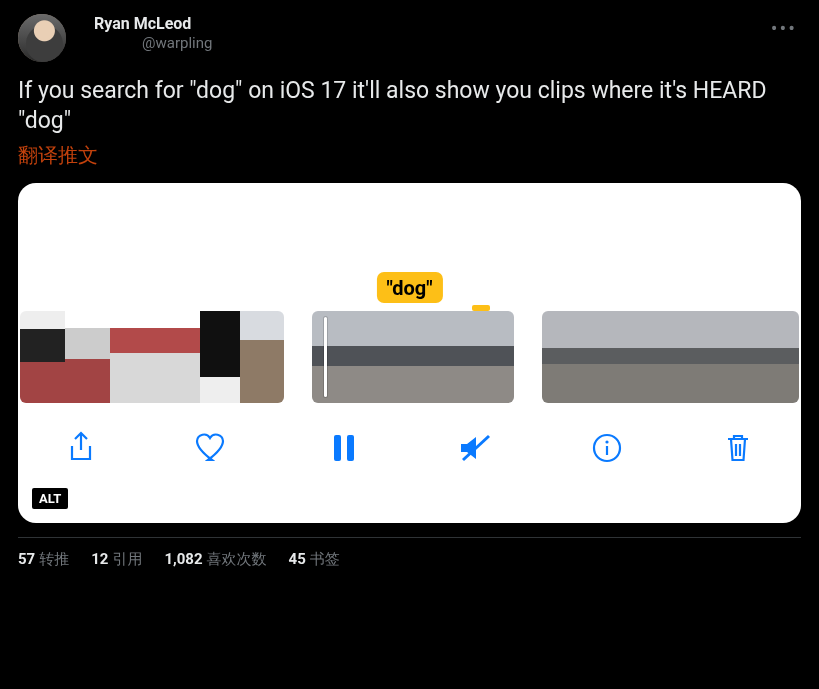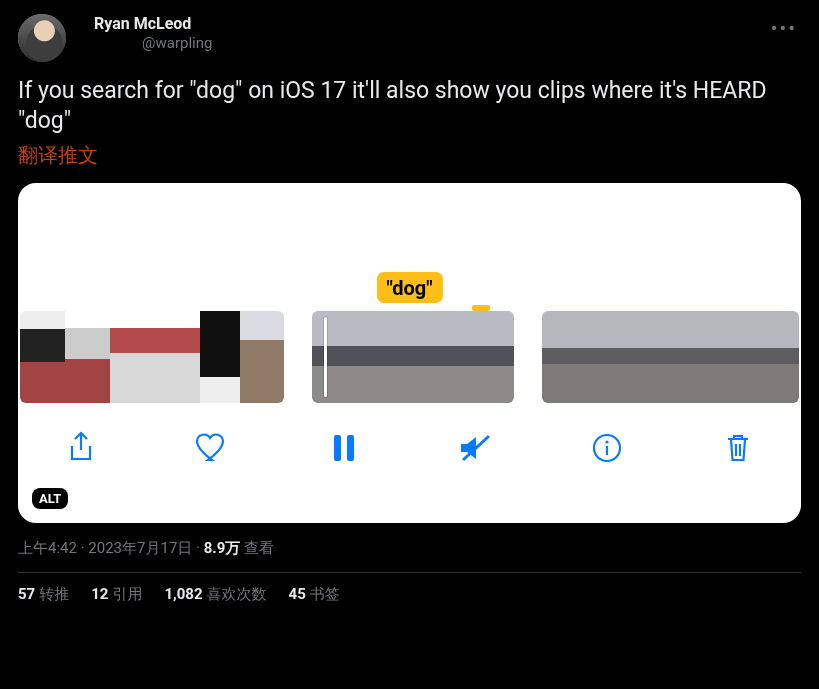--- a/index.html
+++ b/index.html
@@ -157,21 +157,21 @@
   .tb-btn svg { stroke: #0a7aff; fill: none; stroke-width: 2.2; }
   .alt-badge {
     position: absolute;
     left: 14px;
     bottom: 14px;
     background: #000;
     color: #fff;
     font-weight: 700;
     font-size: 13px;
     padding: 3px 7px;
-    border-radius: 8px;
+    border-radius: 2px;
     cursor: pointer;
   }
   .meta-row {
     margin-top: 16px;
     color: #71767b;
     font-size: 15px;
   }
   .meta-row .views-num { color: #e7e9ea; font-weight: 700; }
   .divider {
     border: 0;
@@ -268,23 +268,20 @@
       <div class="tb-btn">
         <svg width="30" height="34" viewBox="0 0 30 34">
             <path d="M5 8h20M11 8V5h8v3M8 8l1.5 21h11L22 8M13 13v12M17 13v12"></path>
           </svg>
       </div>
     </div>
 
     <div class="alt-badge">ALT</div>
   </div>
 
-  <div class="meta-row">
-    <span>上午4:42</span><span> · </span><span>2023年7月17日</span><span> · </span><span class="views-num">8.9万</span> <span>查看</span>
-  </div>
 
   <hr class="divider">
 
   <div class="stats-row">
     <span><span class="num">57</span><span>转推</span></span>
     <span><span class="num">12</span><span>引用</span></span>
     <span><span class="num">1,082</span><span>喜欢次数</span></span>
     <span><span class="num">45</span><span>书签</span></span>
   </div>
 </div>

